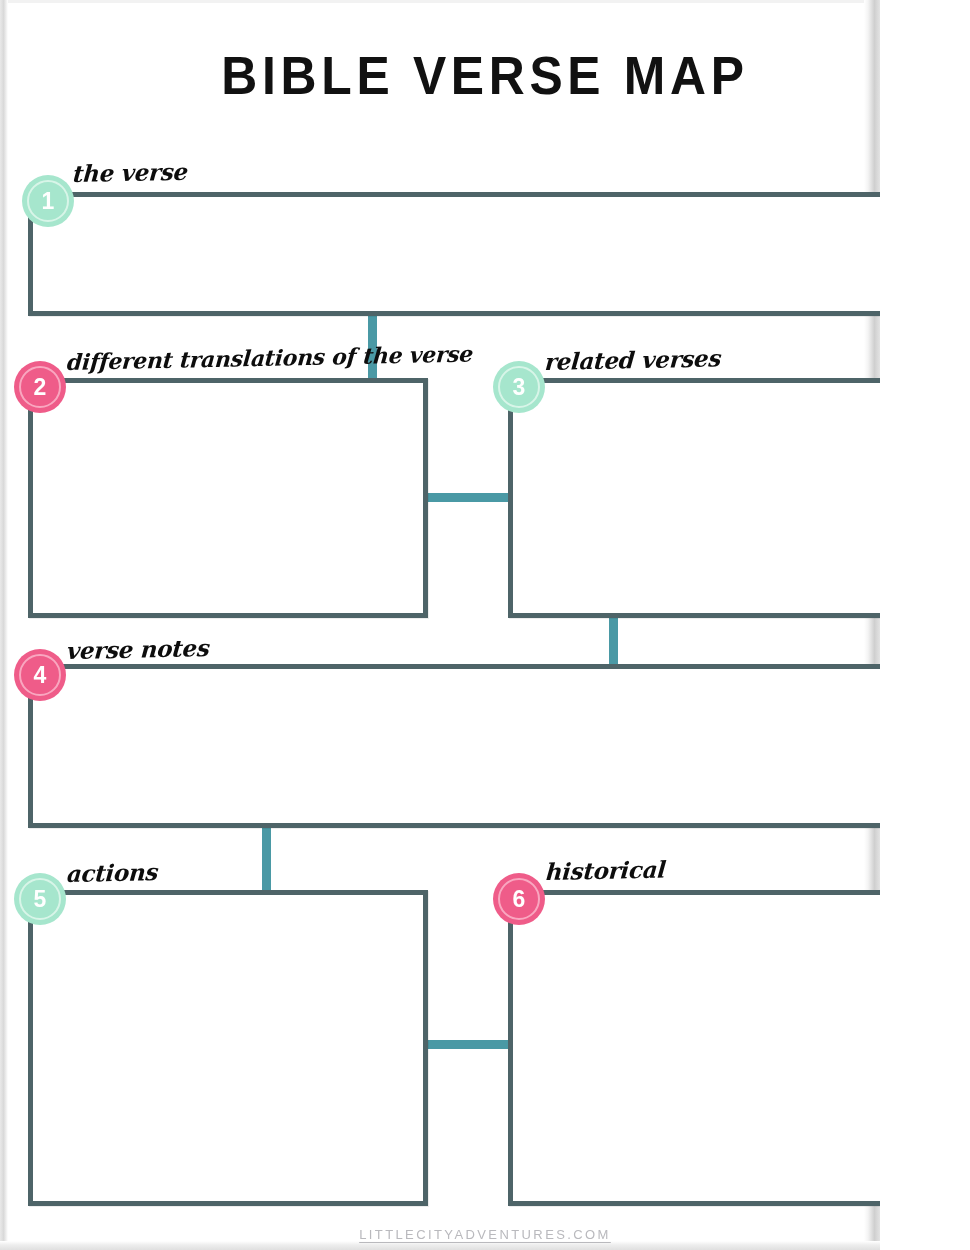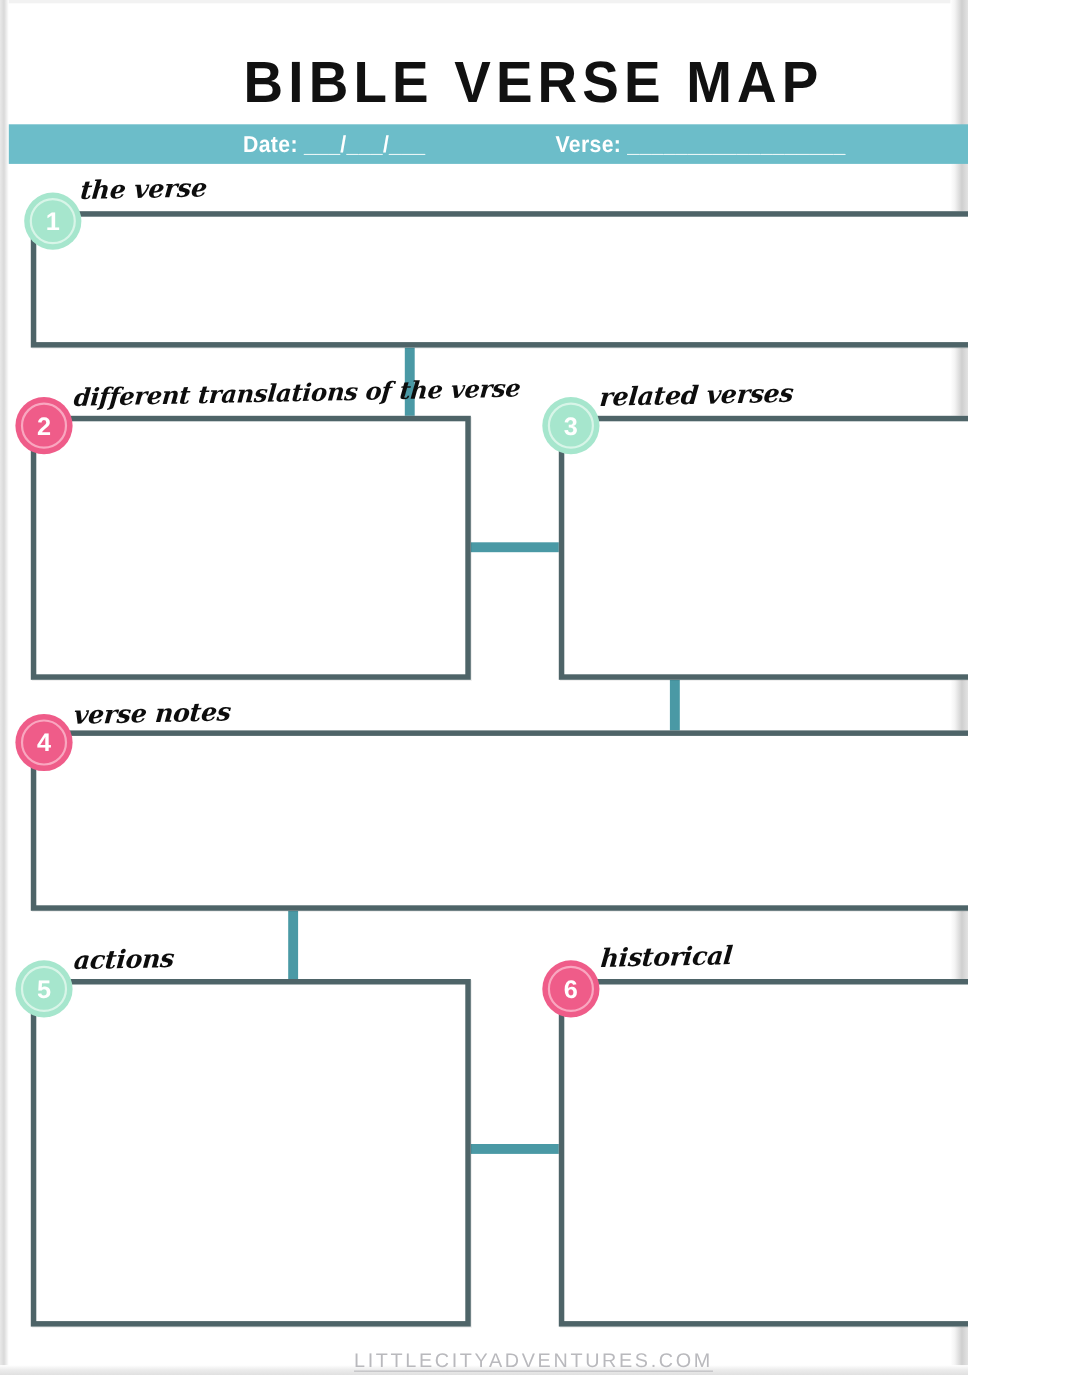--- a/index.html
+++ b/index.html
@@ -162,45 +162,39 @@
   #label5 { left: 66px;  top: 860px; }
   #label6 { left: 545px; top: 858px; }
 
   
   .footer {
     position: absolute;
     left: 0; top: 1227px;
     width: 970px;
     text-align: center;
     font-family: "Liberation Sans Narrow", "Liberation Sans", sans-serif;
-    font-size: 18px;
+    font-size: 13px;
     letter-spacing: 2.4px;
     color: #b9b9bd;
     text-decoration: underline;
     text-underline-offset: 3px;
   }
 </style>
 </head>
 <body>
 
 <div id="page">
 
   <div class="frame-top"></div>
   <div class="frame-left"></div>
   <div class="frame-right"></div>
   <div class="frame-bottom"></div>
 
   <div class="title">BIBLE VERSE MAP</div>
 
-  <div class="header-bar">
-    <div class="header-inner">
-      <div class="hdr-field hdr-date">Date:  ___/___/___</div>
-      <div class="hdr-field hdr-verse">Verse: __________________</div>
-    </div>
-  </div>
 
   <div class="connector" id="conn-1-2"></div>
   <div class="connector" id="conn-2-3"></div>
   <div class="connector" id="conn-3-4"></div>
   <div class="connector" id="conn-4-5"></div>
   <div class="connector" id="conn-5-6"></div>
 
   <div class="box" id="box1"></div>
   <div class="label" id="label1">the verse</div>
   <div class="badge mint" id="badge1">

